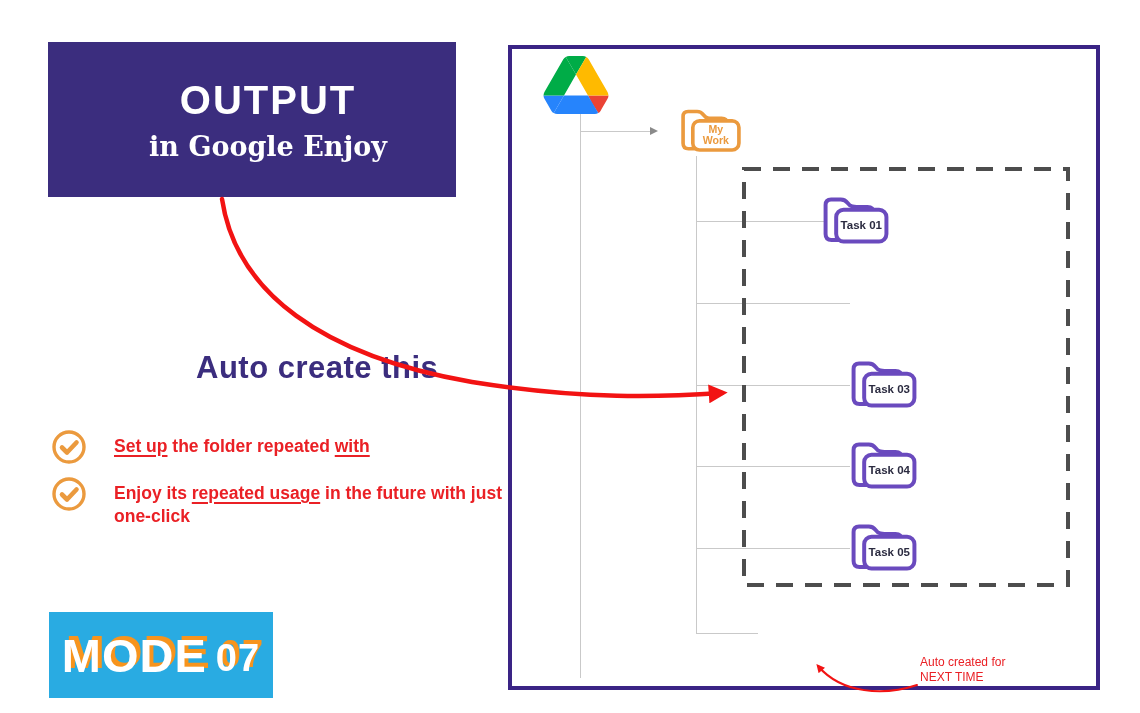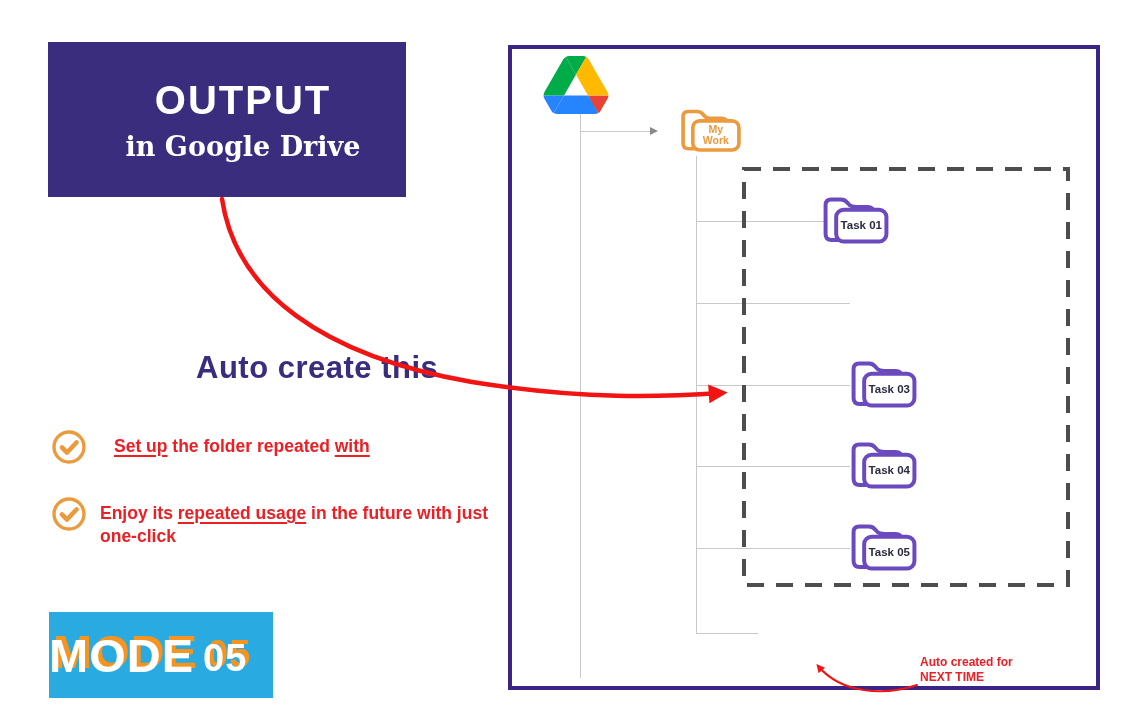--- a/index.html
+++ b/index.html
@@ -15,38 +15,38 @@
     --connector-gray:#c9c9c9;
     --dash-gray:#4d4d4d;
     --label-dark:#2b2b40;
   }
   *{margin:0;padding:0;box-sizing:border-box;}
   html,body{background:#ffffff;}
   body{font-family:"Liberation Sans",sans-serif;}
   .stage{position:relative;width:1140px;height:713px;background:#fff;overflow:hidden;}
 
   
-  .output-box{position:absolute;left:48px;top:42px;width:358px;height:155px;
+  .output-box{position:absolute;left:48px;top:42px;width:408px;height:155px;
     background:var(--deep-purple);color:#fff;display:flex;flex-direction:column;
     align-items:center;justify-content:center;gap:8px;padding-left:32px;}
   .output-title{font-size:40px;font-weight:700;letter-spacing:2px;}
   .output-sub{font-family:"DejaVu Serif","Liberation Serif",serif;font-weight:700;font-size:27px;}
 
   .auto-create{position:absolute;left:196px;top:350px;font-size:31px;font-weight:700;
     color:var(--deep-purple);letter-spacing:0.5px;}
 
   .check-row{position:absolute;left:52px;display:flex;gap:28px;align-items:flex-start;}
   .check-row.r1{top:430px;}
-  .check-row.r2{top:497px;gap:14px;}
+  .check-row.r2{top:477px;}
   .check-icon{flex:0 0 auto;width:34px;height:34px;}
   .check-text{width:404px;font-size:17.5px;font-weight:700;color:var(--red-text);line-height:1.3;padding-top:5px;}
   .check-text u{text-underline-offset:3px;text-decoration-thickness:2px;}
 
   .mode-badge{position:absolute;left:49px;top:612px;width:224px;height:86px;
-    background:var(--badge-blue);display:flex;align-items:center;justify-content:flex-start;gap:9px;}
+    background:var(--badge-blue);display:flex;align-items:center;justify-content:center;gap:9px;}
   .mode-word{font-size:47px;font-weight:800;color:#fff;letter-spacing:1px;
     text-shadow:4px -4px 0 var(--badge-shadow);}
   .mode-number{font-size:38px;font-weight:800;color:#fff;letter-spacing:1px;
     text-shadow:4px -4px 0 var(--badge-shadow);padding-top:6px;}
 
   
   .panel{position:absolute;left:508px;top:45px;width:592px;height:645px;
     border:4px solid var(--panel-border);background:#fff;}
 
   .drive-logo{position:absolute;left:543px;top:56px;width:66px;height:58px;}
@@ -64,33 +64,33 @@
   .dashed-box{position:absolute;left:742px;top:167px;width:328px;height:420px;}
 
   .folder{position:absolute;}
   .folder svg{display:block;width:100%;height:100%;overflow:visible;}
   .folder .f-shape{fill:#fff;stroke:currentColor;stroke-width:4.3;stroke-linejoin:round;}
   .folder text{font-family:"Liberation Sans",sans-serif;font-weight:700;text-anchor:middle;}
   .f-mywork{left:678px;top:100px;width:66px;height:56px;color:var(--folder-orange);}
   .f-task{width:72px;height:59px;color:var(--folder-purple);}
   .f-next{left:757px;top:598px;width:76px;height:62px;color:var(--folder-teal);}
 
-  .note{position:absolute;left:920px;top:655px;font-size:12px;font-weight:700;
+  .note{position:absolute;left:920px;top:655px;font-size:12px;font-weight:400;
     color:var(--red-text);line-height:1.25;}
 
   .overlay{position:absolute;left:0;top:0;width:1140px;height:713px;pointer-events:none;}
 </style>
 </head>
 <body>
 
 <div class="stage">
 
   <div class="output-box">
     <div class="output-title">OUTPUT</div>
-    <div class="output-sub">in Google Drive</div>
+    <div class="output-sub">in Google Enjoy</div>
   </div>
 
   <div class="auto-create">Auto create this</div>
 
   <div class="check-row r1">
     <svg class="check-icon" viewBox="0 0 34 34">
       <circle cx="17" cy="17" r="15" fill="#fff" stroke="#eb9a3e" stroke-width="3.4"></circle>
       <path d="M10 17.5 L15 22.5 L24.5 12.5" fill="none" stroke="#eb9a3e" stroke-width="4.6" stroke-linecap="round" stroke-linejoin="round"></path>
     </svg>
     <div class="check-text"><u>Set up</u><span> the folder repeated </span><u>with</u></div>
@@ -99,21 +99,21 @@
   <div class="check-row r2">
     <svg class="check-icon" viewBox="0 0 34 34">
       <circle cx="17" cy="17" r="15" fill="#fff" stroke="#eb9a3e" stroke-width="3.4"></circle>
       <path d="M10 17.5 L15 22.5 L24.5 12.5" fill="none" stroke="#eb9a3e" stroke-width="4.6" stroke-linecap="round" stroke-linejoin="round"></path>
     </svg>
     <div class="check-text"><span>Enjoy its </span><u>repeated usage</u><span> in the future with just one-click</span></div>
   </div>
 
   <div class="mode-badge">
     <span class="mode-word">MODE</span>
-    <span class="mode-number">05</span>
+    <span class="mode-number">07</span>
   </div>
 
   <div class="panel"></div>
 
   <svg class="drive-logo" viewBox="0 0 87.3 78">
     <path fill="#2684fc" d="M6.6 66.85 10.45 73.5c.8 1.4 1.95 2.5 3.3 3.3L27.5 53H0c0 1.55.4 3.1 1.2 4.5z"></path>
     <path fill="#00ac47" d="M43.65 25 29.9 1.2c-1.35.8-2.5 1.9-3.3 3.3L1.2 48.5C.4 49.9 0 51.45 0 53h27.5z"></path>
     <path fill="#ea4335" d="M73.55 76.8c1.35-.8 2.5-1.9 3.3-3.3l1.6-2.75 7.65-13.25c.8-1.4 1.2-2.95 1.2-4.5H59.8l5.85 11.5z"></path>
     <path fill="#00ac47" d="M43.65 25 57.4 1.2C56.05.4 54.5 0 52.9 0H34.4c-1.6 0-3.15.45-4.5 1.2z"></path>
     <path fill="#2684fc" d="M59.8 53H27.5L13.75 76.8c1.35.8 2.9 1.2 4.5 1.2h50.8c1.6 0 3.15-.45 4.5-1.2z"></path>

